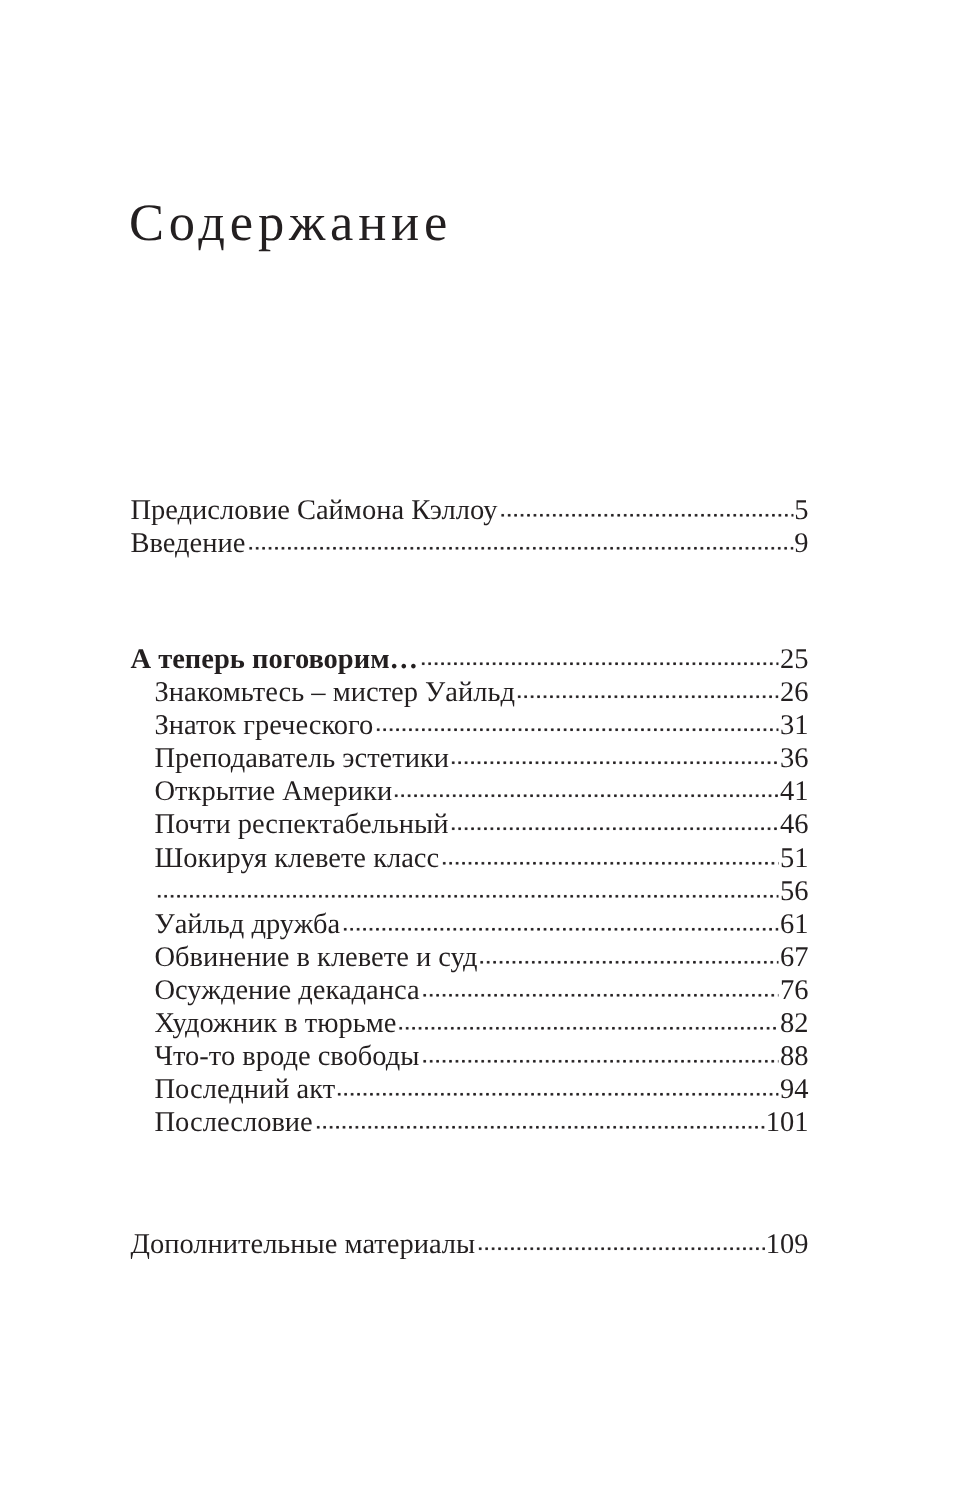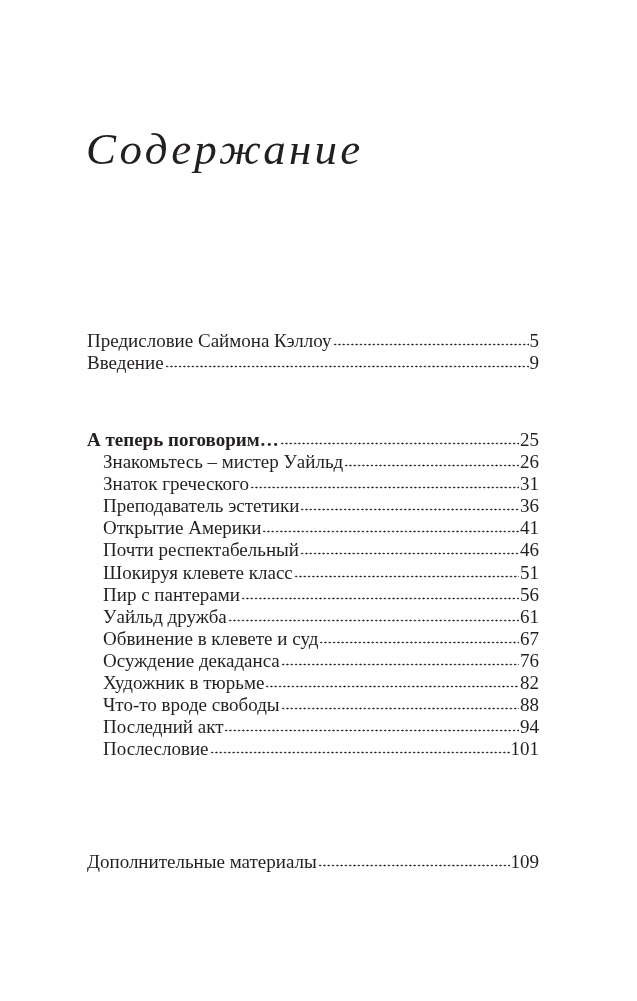--- a/index.html
+++ b/index.html
@@ -2,39 +2,39 @@
 <html><head>
 <meta charset="utf-8">
 <style>
   html, body { margin:0; padding:0; }
   body {
     width:637px; height:1001px; background:#ffffff; position:relative; overflow:hidden;
     font-family:"Liberation Serif", "DejaVu Serif", serif; color:#231f20;
   }
   .title {
     position:absolute; left:86px; top:126px;
-    font-size:45px; letter-spacing:3.2px; font-weight:normal; margin:0; line-height:46px;font-style:italic;
+    font-size:35px; letter-spacing:3.2px; font-weight:normal; margin:0; line-height:46px;
   }
   .toc { position:absolute; left:87px; width:452px; margin:0; padding:0; list-style:none; }
   .row {
     display:flex; align-items:baseline; font-size:19px; line-height:22.1px; height:22.1px;
     white-space:nowrap;
   }
   .row.indent { padding-left:16px; }
   .row.bold .lbl { font-weight:bold; }
   .lbl { flex:0 0 auto; }
   .dots {
     flex:1 1 auto; overflow:hidden; margin:0 1px; height:12px; position:relative; top:-1px;
     background-image:radial-gradient(circle, #231f20 0.8px, transparent 1.1px);
     background-size:4.3px 3px; background-repeat:repeat-x; background-position:left bottom;
   }
   .pg { flex:0 0 auto; text-align:right; }
   #g1 { top:330px; }
   #g2 { top:429px; }
-  #g3 { top:819px;margin-top:32px; }
+  #g3 { top:819px; }
 </style>
 </head>
 <body>
 
 <h1 class="title">Содержание</h1>
 
 <ul class="toc" id="g1">
   <li class="row">
     <span class="lbl">Предисловие Саймона Кэллоу</span>
     <span class="dots"></span>
@@ -77,21 +77,20 @@
       <span class="lbl">Почти респектабельный</span>
       <span class="dots"></span>
       <span class="pg">46</span>
     </li>
   <li class="row indent">
       <span class="lbl">Шокируя клевете класс</span>
       <span class="dots"></span>
       <span class="pg">51</span>
     </li>
   <li class="row indent">
-      <span class="lbl">Пир с пантерами</span>
       <span class="dots"></span>
       <span class="pg">56</span>
     </li>
   <li class="row indent">
       <span class="lbl">Уайльд дружба</span>
       <span class="dots"></span>
       <span class="pg">61</span>
     </li>
   <li class="row indent">
       <span class="lbl">Обвинение в клевете и суд</span>

